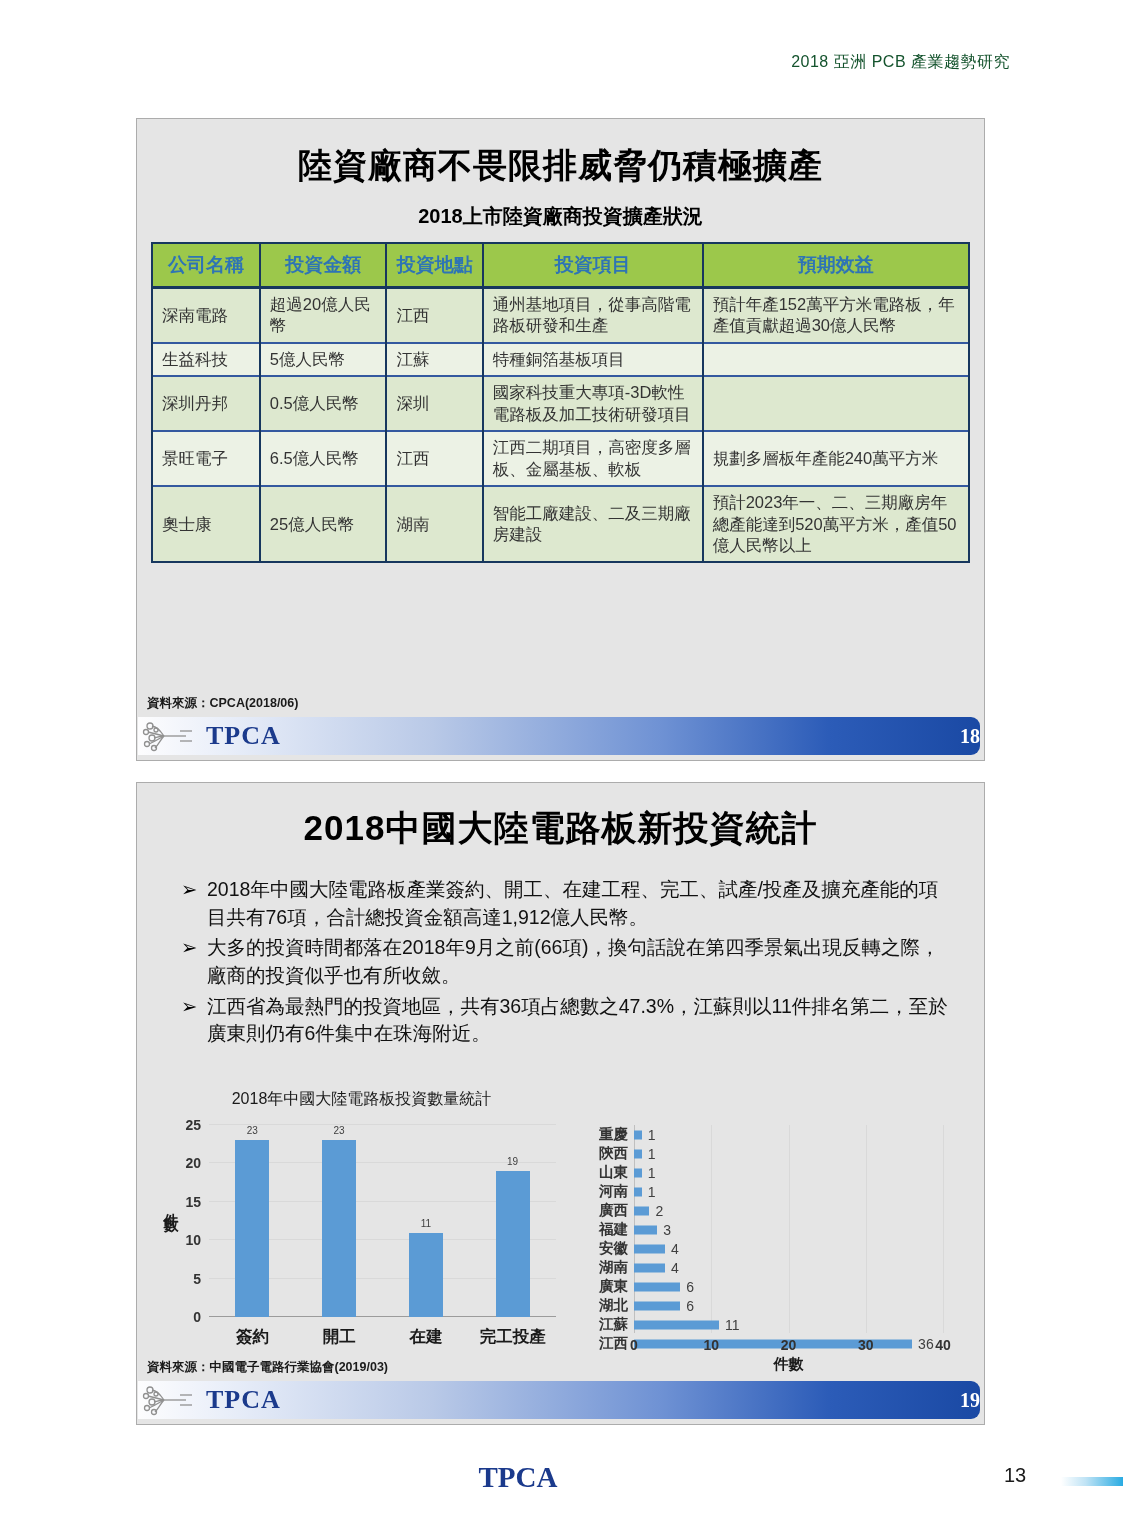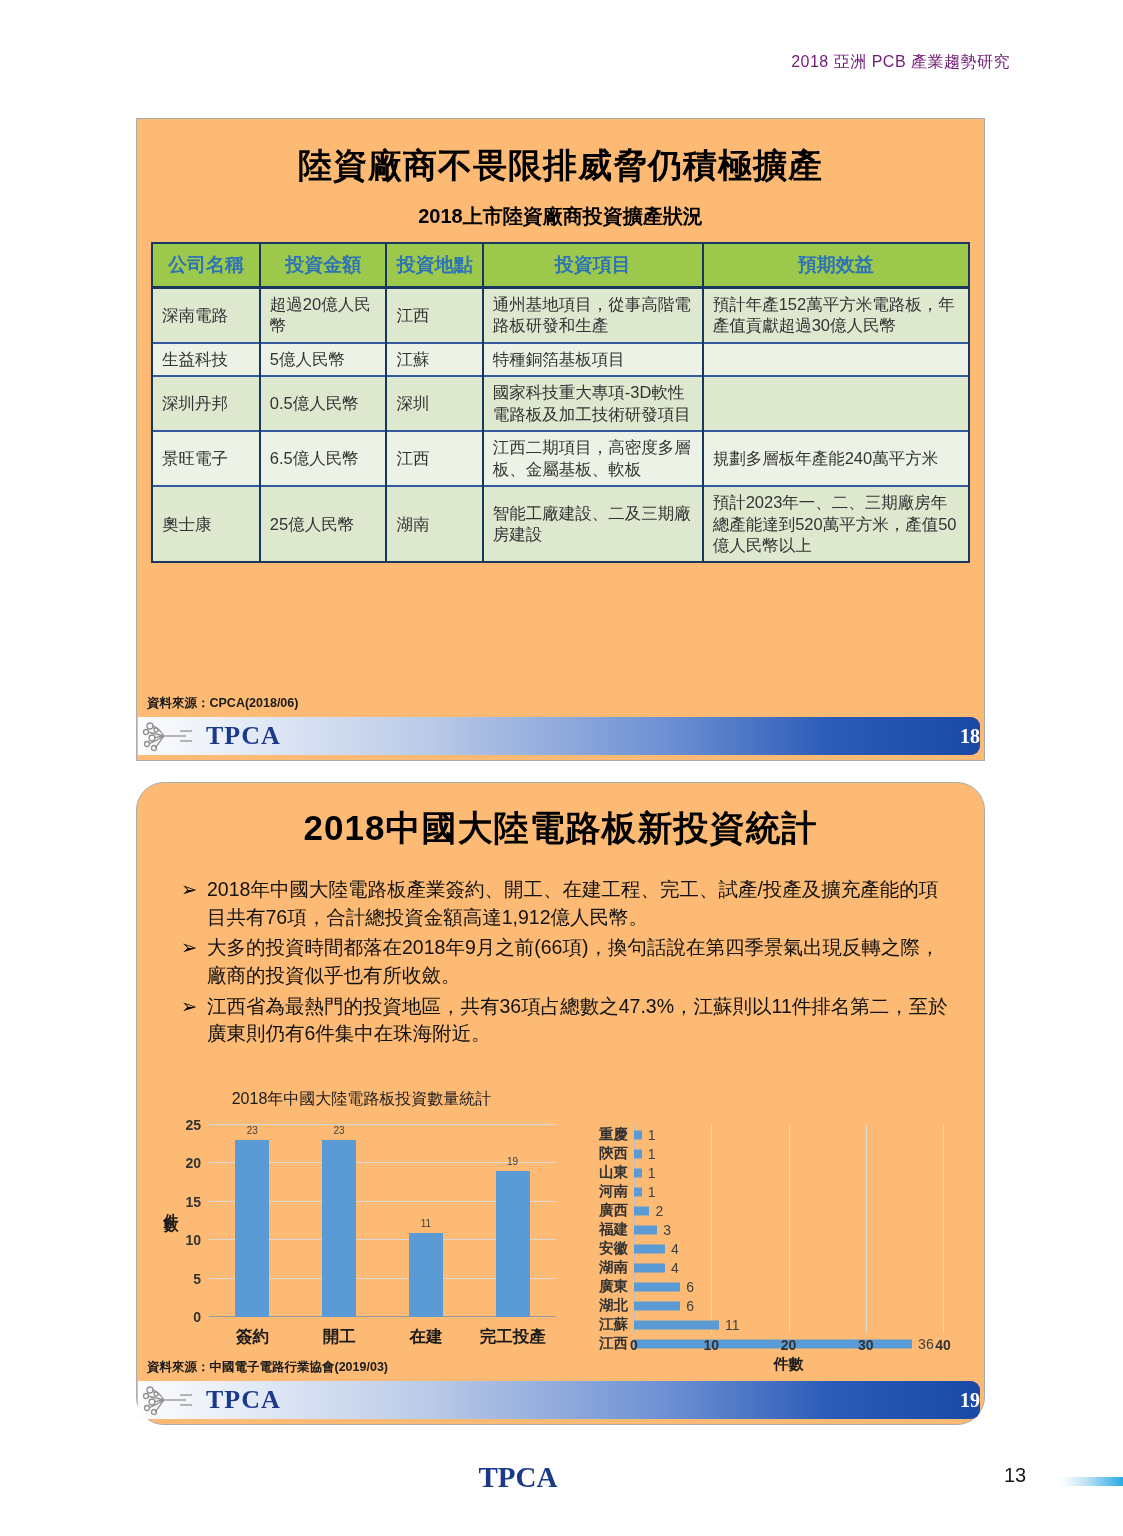--- a/index.html
+++ b/index.html
@@ -1,30 +1,30 @@
 <!DOCTYPE html>
 <html><head>
 <meta charset="utf-8">
 <style>
   html,body{margin:0;padding:0;}
   body{
     width:1123px;height:1536px;position:relative;overflow:hidden;
     background:#ffffff;font-family:"Liberation Sans",sans-serif;color:#111;
   }
   
-  .doc-header{position:absolute;top:52px;right:113px;font-size:16px;color:#701a75;letter-spacing:.5px;}
+  .doc-header{position:absolute;top:52px;right:113px;font-size:16px;color:#14532d;letter-spacing:.5px;}
   .bottom-brand{position:absolute;top:1461px;left:460px;width:116px;text-align:center;
     font-family:"Liberation Serif",serif;font-weight:bold;font-size:29px;color:#1B3A8C;letter-spacing:0px;}
   .bottom-pagenum{position:absolute;top:1464px;left:1004px;font-size:20px;color:#1a1a1a;}
   .swoosh{position:absolute;top:1477px;left:1061px;width:62px;height:9px;
     background:linear-gradient(90deg,rgba(255,255,255,0) 0%,#bfe3f5 40%,#29ABE2 100%);}
   
-  .slide{position:absolute;left:136px;width:849px;height:643px;background:#fdba74;border:1px solid #ACACAC;box-sizing:border-box;}
+  .slide{position:absolute;left:136px;width:849px;height:643px;background:#e5e5e5;border:1px solid #ACACAC;box-sizing:border-box;}
   #slide1{top:118px;}
-  #slide2{top:782px;border-radius:28px;}
+  #slide2{top:782px;}
   .slide h1{margin:24px 10px 0 10px;text-align:center;font-size:34px;font-weight:bold;color:#000;letter-spacing:1px;}
   #slide2 h1{margin-top:22px;font-size:35px;}
   .slide h2{margin:14px 0 0 0;text-align:center;font-size:20px;font-weight:bold;color:#000;}
   .source{position:absolute;left:10px;bottom:48px;font-size:12.5px;font-weight:bold;color:#1a1a1a;}
   
   table.inv{margin:12px 14px 0 14px;width:calc(100% - 28px);border-collapse:collapse;border:2px solid #17375E;table-layout:fixed;}
   table.inv th{background:#9CC84B;color:#2E74B5;font-size:19px;font-weight:bold;padding:8px 4px;
     border:2px solid #17375E;border-bottom:3px solid #17375E;text-align:center;}
   table.inv td{font-size:16.5px;color:#333;padding:5px 9px;line-height:1.3;vertical-align:middle;
     border-left:2px solid #17375E;border-right:2px solid #17375E;border-top:2px solid #34599F;}

